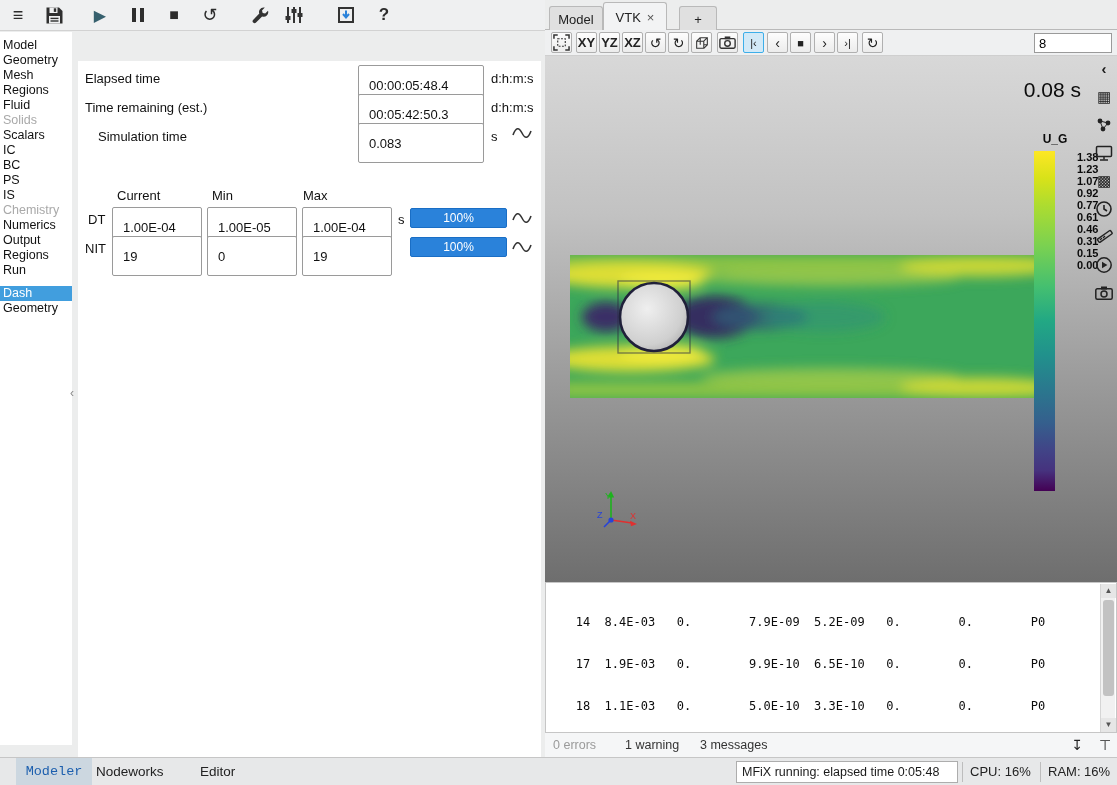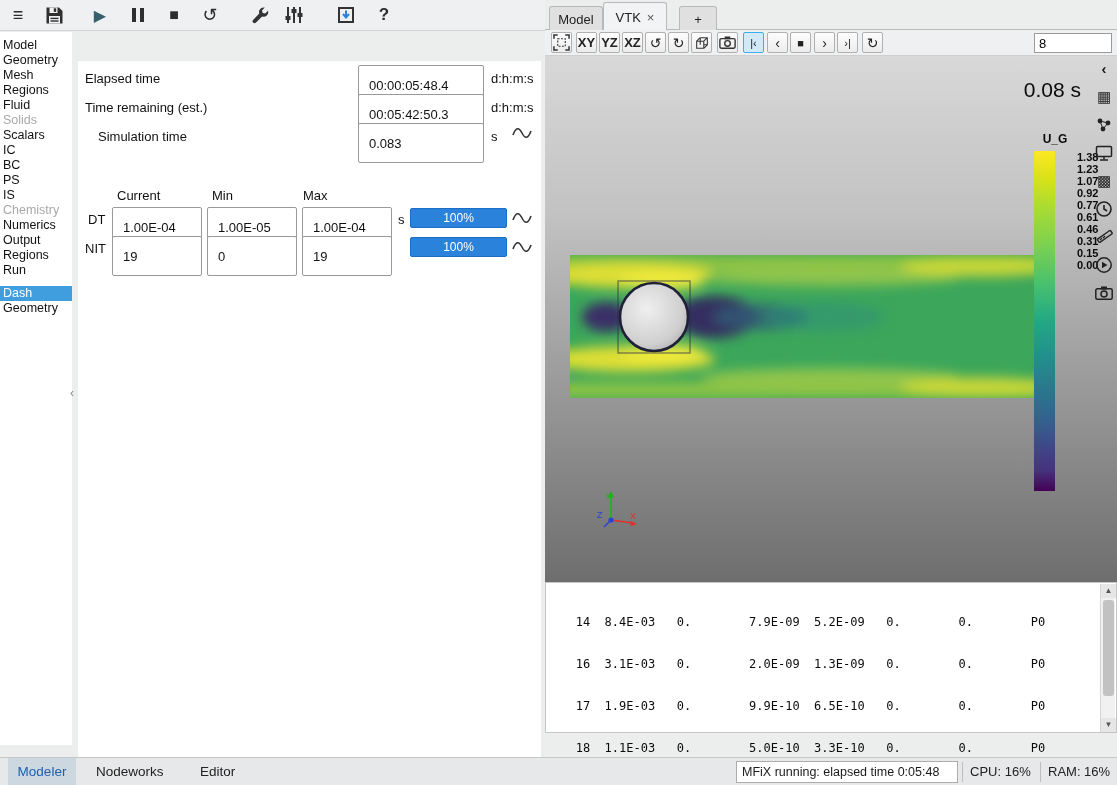--- a/index.html
+++ b/index.html
@@ -389,38 +389,44 @@
           <rect x="6" y="0.5" width="6" height="3" fill="#222"></rect>
           <circle cx="9" cy="8" r="3" fill="none" stroke="#222" stroke-width="1.5"></circle>
         </svg>
       </div>
     </div>
   </div>
 
   <div class="console">
     <div class="console-text">
       <div>   14  8.4E-03   0.        7.9E-09  5.2E-09   0.        0.        P0</div>
-      <div>   16  3.1E-03   0.        2.0E-09  1.3E-09   0.        0.        P0</div>
       <div>   17  1.9E-03   0.        9.9E-10  6.5E-10   0.        0.        P0</div>
       <div>   18  1.1E-03   0.        5.0E-10  3.3E-10   0.        0.        P0</div>
       
       
       
     </div>
     <div class="vscroll">
       <div class="arr" style="top:0;">▲</div>
       <div class="thumb" style="top:16px;height:96px;"></div>
       <div class="arr" style="bottom:0;">▼</div>
     </div>
   </div>
 
+  <div class="console-status">
+    <div class="cs-item" style="left:8px;color:#9a9a9a;">0 errors</div>
+    <div class="cs-item" style="left:80px;color:#333;">1 warning</div>
+    <div class="cs-item" style="left:155px;color:#333;">3 messages</div>
+    <div class="cs-icon" style="left:522px;">↧</div>
+    <div class="cs-icon" style="left:550px;">⊤</div>
+  </div>
 </div>
 
 <div class="bottombar">
-  <div class="mode-tab selected" style="left:8px;width:68px;">Modeler</div>
+  <div class="mode-tab selected" style="left:16px;width:76px;font-family:Liberation Mono, monospace;">Modeler</div>
   <div class="mode-tab" style="left:86px;">Nodeworks</div>
   <div class="mode-tab" style="left:190px;">Editor</div>
   <div class="run-status">MFiX running: elapsed time 0:05:48</div>
   <div class="bb-sep" style="left:962px;"></div>
   <div class="bb-text" style="left:970px;">CPU: 16%</div>
   <div class="bb-sep" style="left:1040px;"></div>
   <div class="bb-text" style="left:1048px;">RAM: 16%</div>
 </div>
 
 </body></html>

